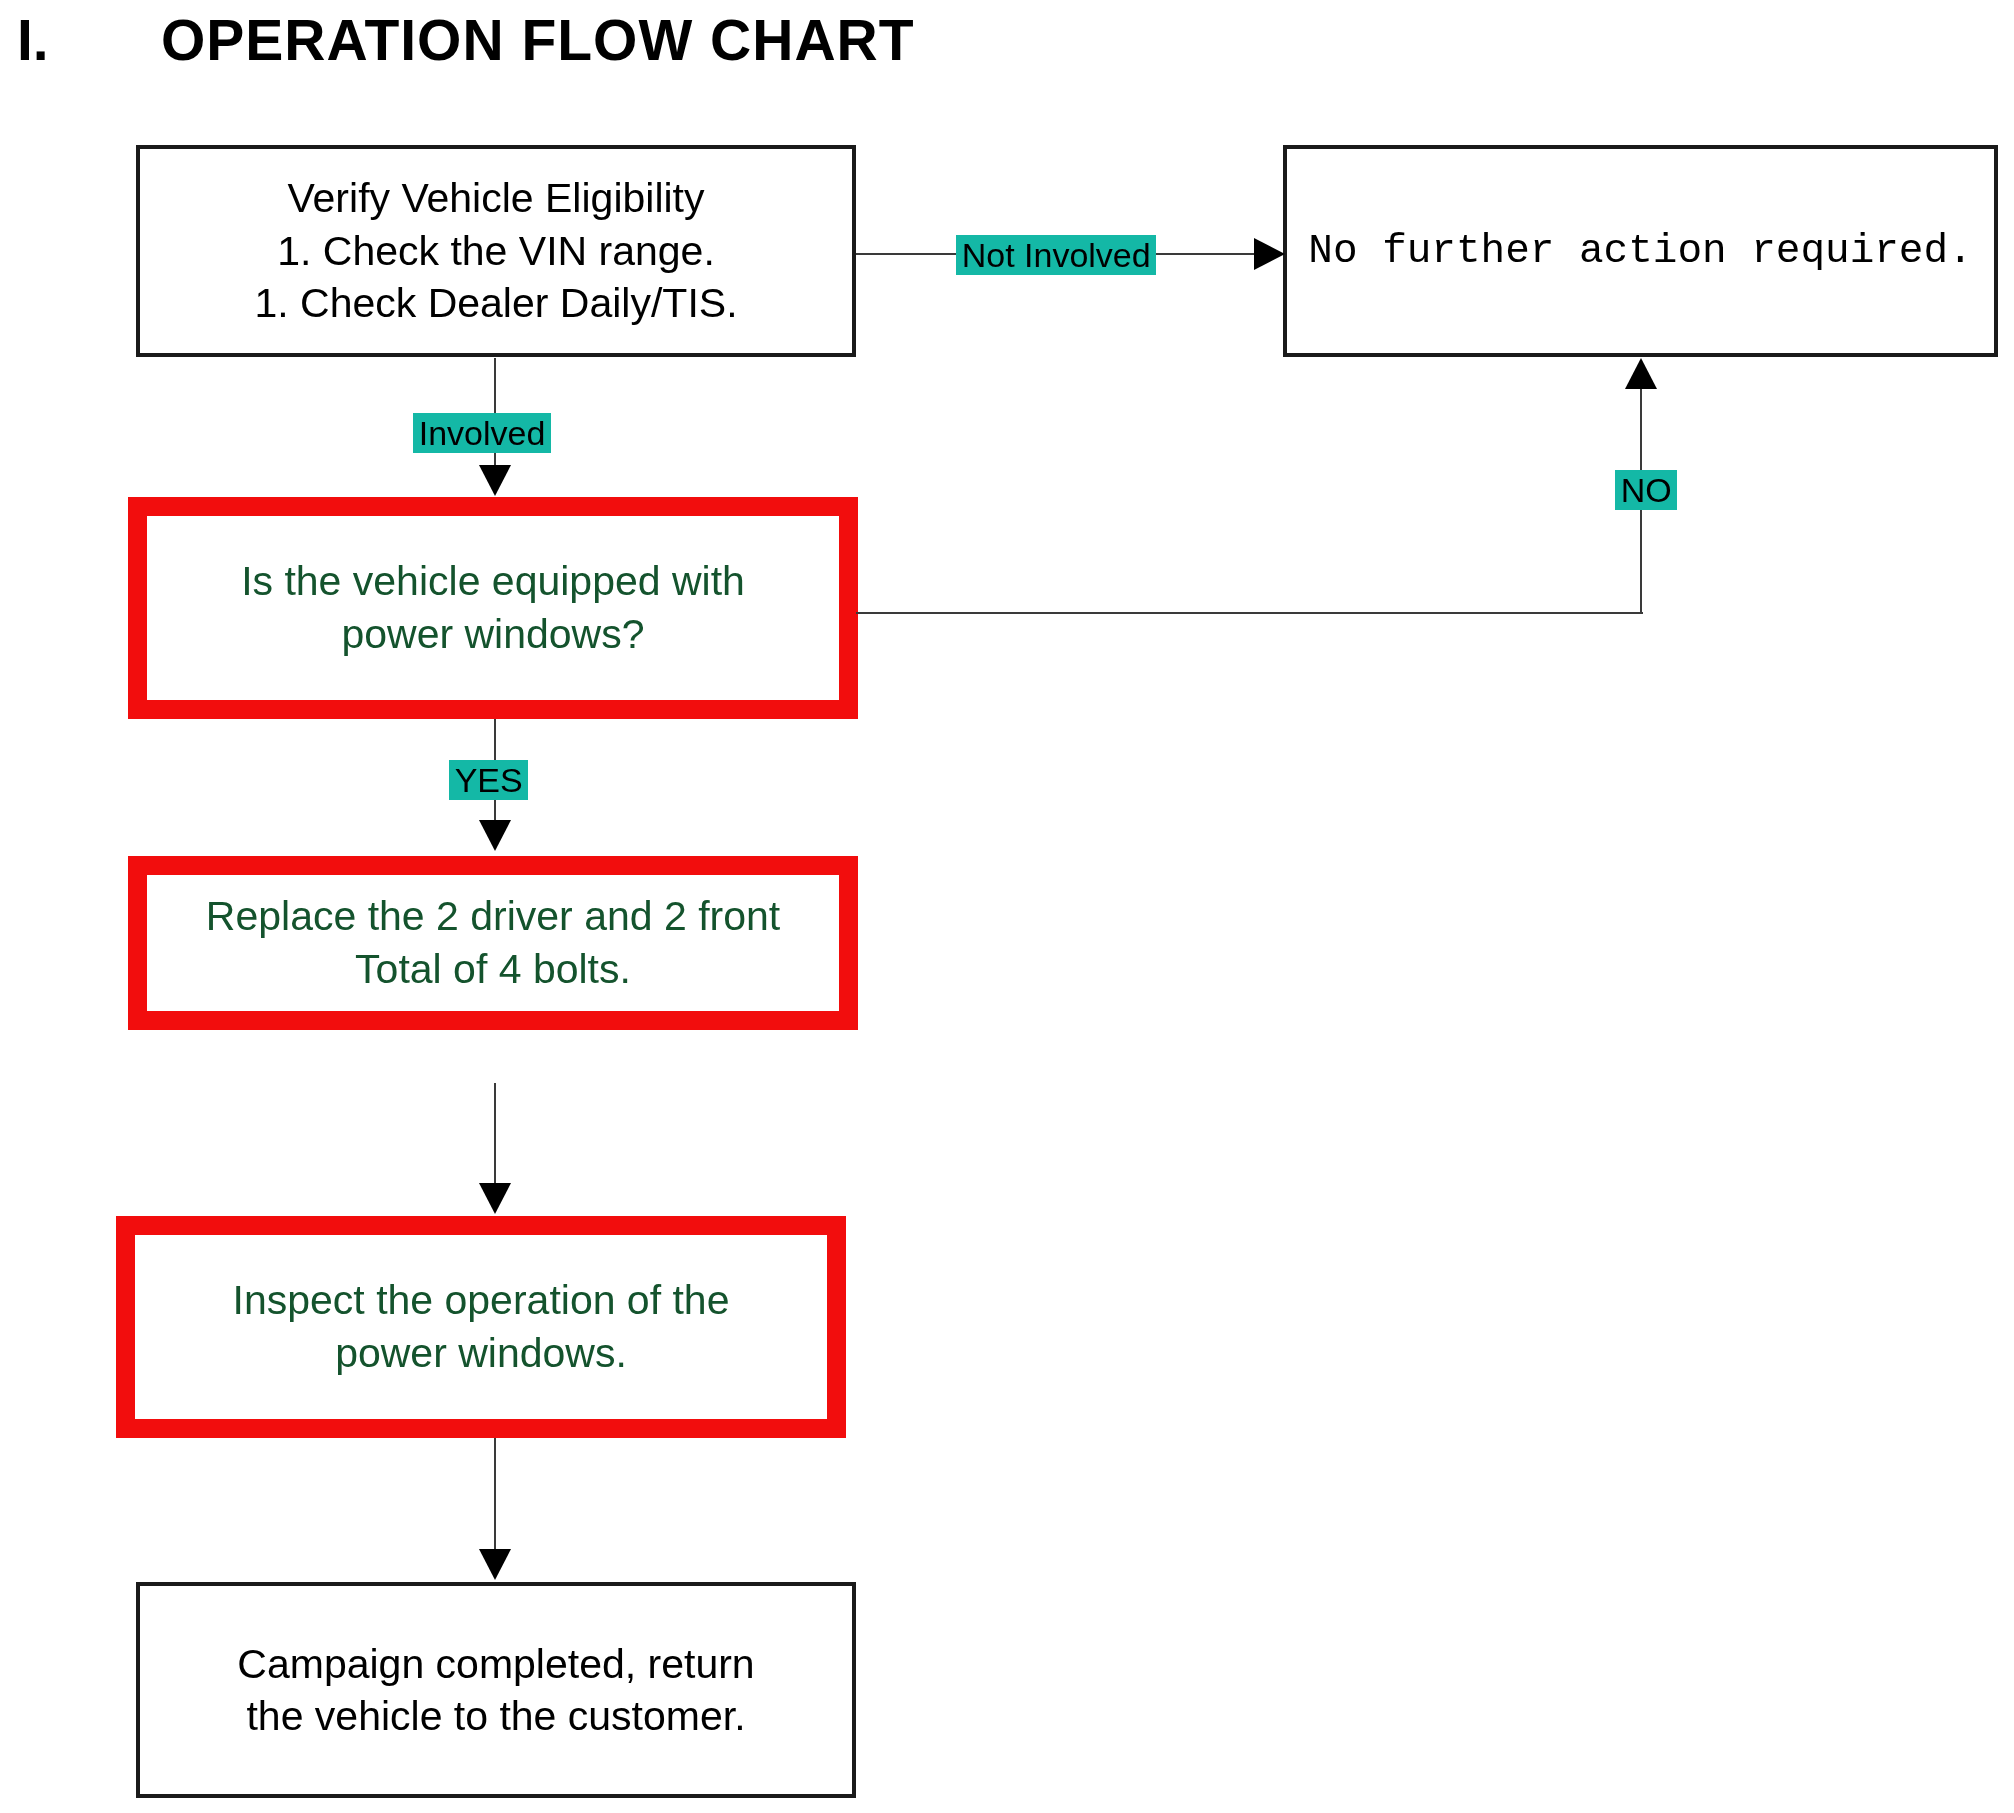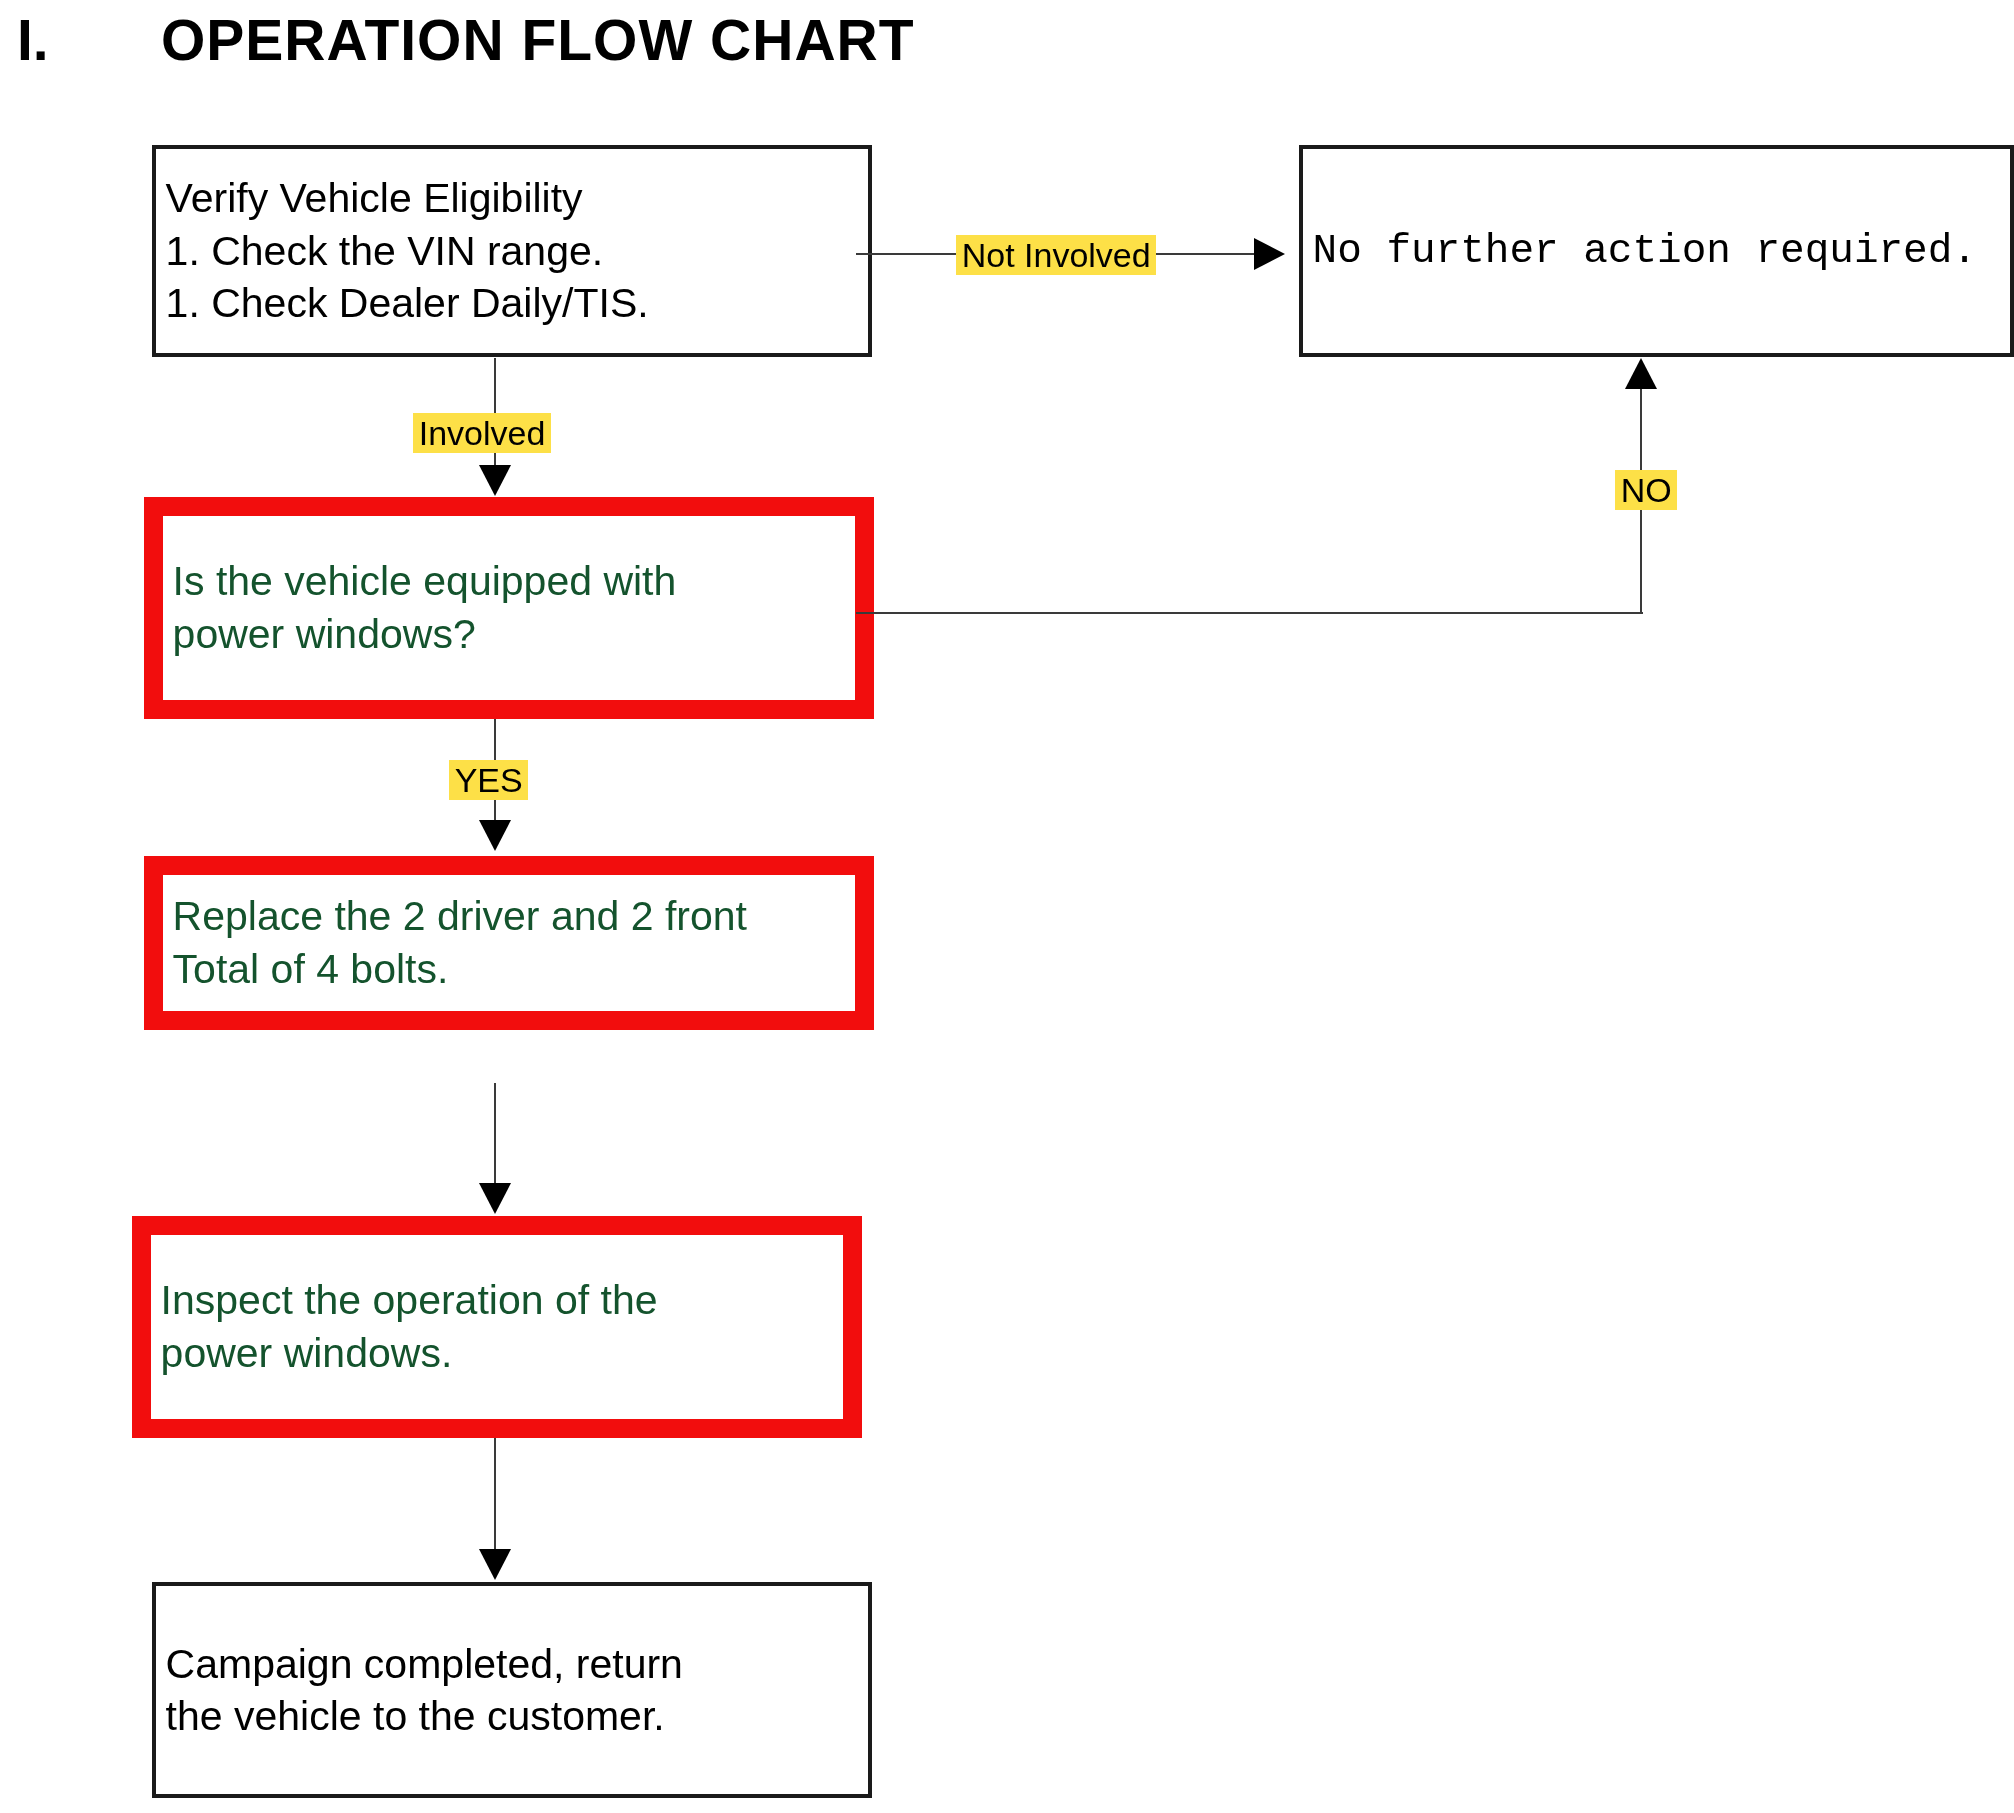--- a/index.html
+++ b/index.html
@@ -41,23 +41,22 @@
     white-space: nowrap;
   }
 
   
   .node {
     position: absolute;
     box-sizing: border-box;
     display: flex;
     align-items: center;
     justify-content: center;
-    text-align: left;
+    text-align: center;
     background: #ffffff;
-    margin-left: 16px;
   }
   .node-black {
     border: 4.8px solid #1a1a1a;
     color: #000000;
     font-size: 41px;
     line-height: 1.28;
   }
   .node-red {
     border: 19px solid #f20d0d;
     color: #14532d;
@@ -106,21 +105,21 @@
     border-bottom: 16.3px solid transparent;
     border-left: 31px solid #000000;
   }
 
   
   .edge-label {
     position: absolute;
     font-size: 34px;
     line-height: 1;
     color: #000000;
-    background: #fde047;
+    background: #14b8a6;
     padding: 2.9px 5.7px;
     white-space: nowrap;
   }
 </style>
 </head>
 <body>
 
 <div id="page">
 
   <div class="title-numeral">I.</div>

